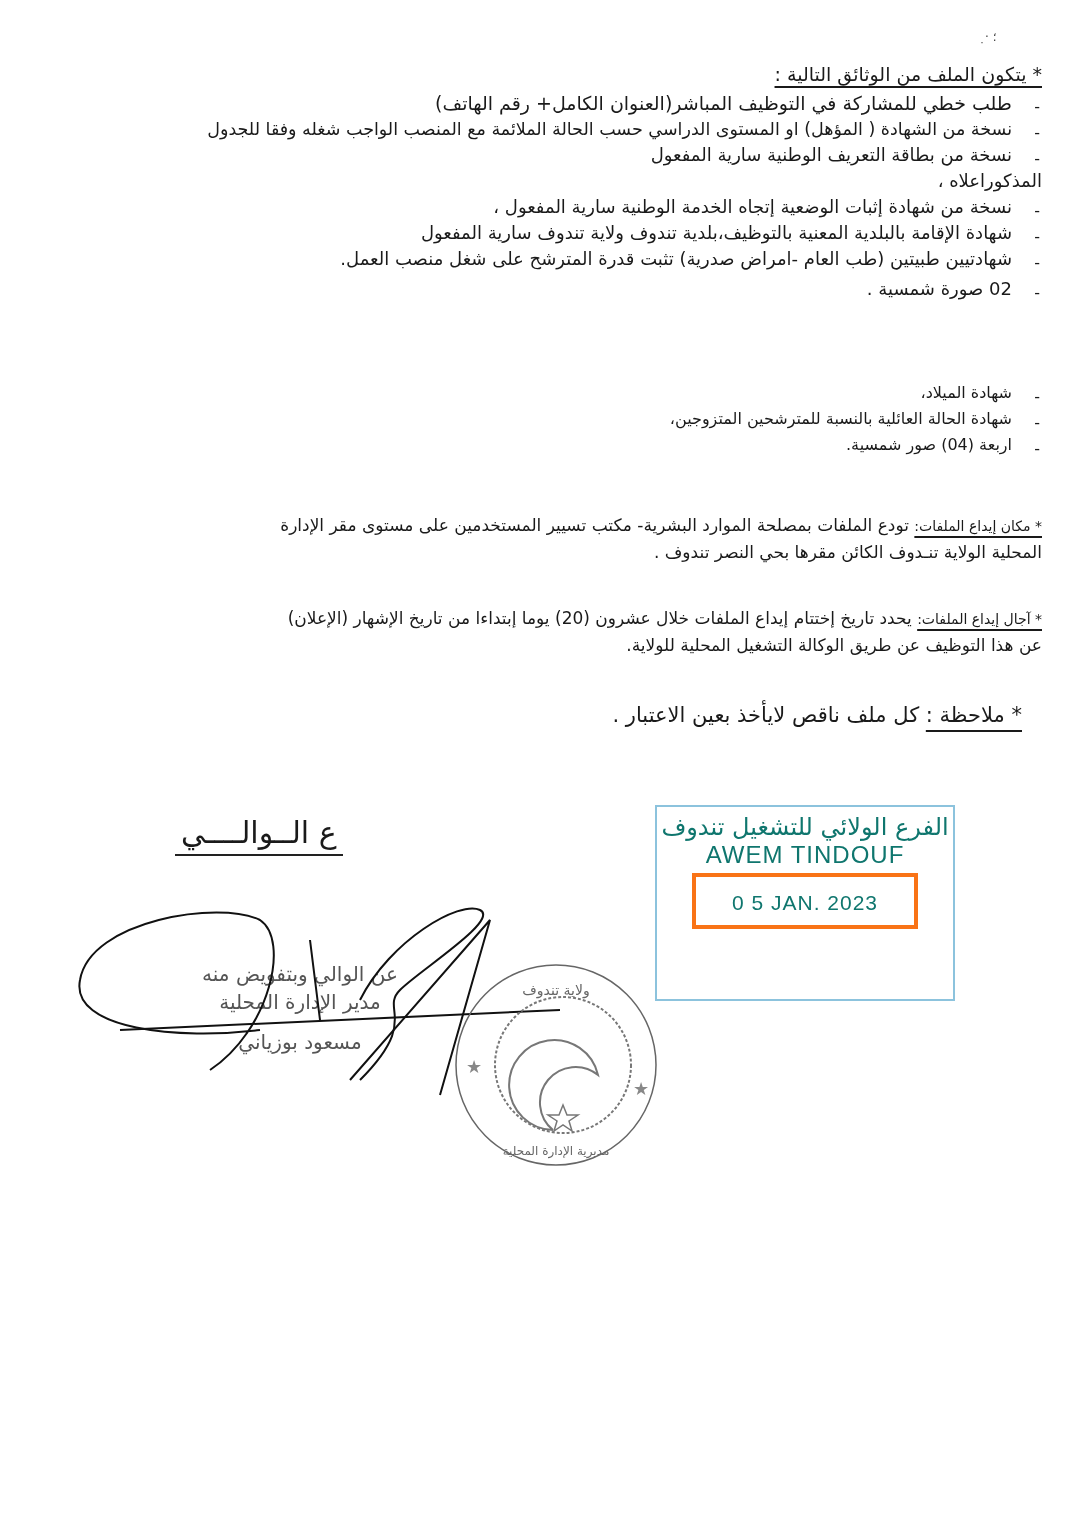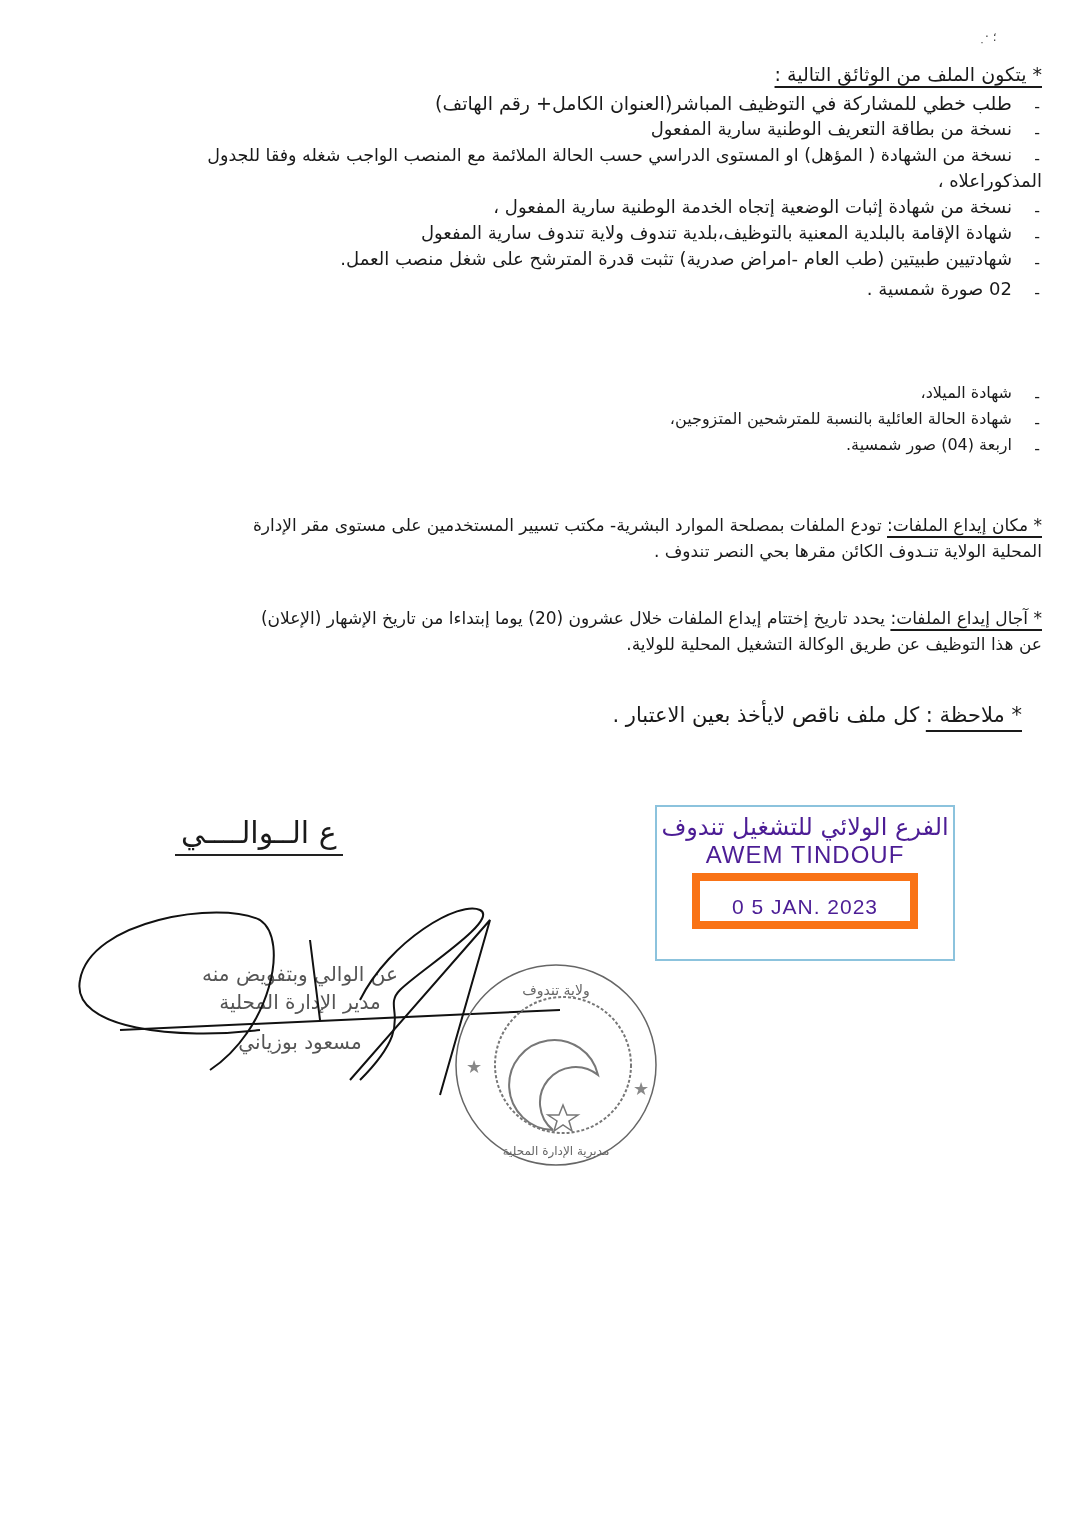--- a/index.html
+++ b/index.html
@@ -13,53 +13,53 @@
     .heading {
       font-size: 19px; font-weight: normal; text-decoration: underline; text-underline-offset: 5px;
       text-decoration-thickness: 2px; line-height: 28px; white-space: nowrap;
     }
     ul.items { list-style: none; margin: 0; padding: 0; }
     ul.items li { font-size: 18px; line-height: 26px; position: relative; padding-right: 30px; white-space: nowrap; }
     ul.items li::before { content: "-"; position: absolute; right: 2px; top: 4px; font-size: 16px; }
     ul.items li.cont { padding-right: 0; }
     ul.items li.cont::before { content: ""; }
     .para { font-size: 17px; line-height: 26px; }
-    .para .label { text-decoration: underline; text-underline-offset: 5px; text-decoration-thickness: 2px; font-size: 17px; }
+    .para .label { text-decoration: underline; text-underline-offset: 5px; text-decoration-thickness: 2px; font-size: 14px; }
     .note { font-size: 21px; line-height: 30px; }
     .note .label { text-decoration: underline; text-underline-offset: 8px; text-decoration-thickness: 2px; }
     .wali { position: absolute; left: 175px; top: 815px; font-size: 30px; border-bottom: 2px solid #222; padding: 0 6px 4px; }
     .stamp {
-      position: absolute; left: 655px; top: 805px; width: 300px; height: 156px;
-      border: 2px solid #8cc3dd; color: #4c1d95; box-sizing: border-box; text-align: center;
+      position: absolute; left: 655px; top: 805px; width: 300px; height: 196px;
+      border: 2px solid #8cc3dd; color: #0f766e; box-sizing: border-box; text-align: center;
     }
     .stamp .ar1 { font-size: 24px; margin-top: 6px; direction: rtl; }
     .stamp .en { font-size: 24px; letter-spacing: 1px; font-family: "Liberation Sans", sans-serif; margin-top: 0; }
     .stamp .datebox {
-      margin: 4px auto 0; width: 226px; height: 56px; border: 8px solid #f97316; box-sizing: border-box;
+      margin: 4px auto 0; width: 226px; height: 56px; border: 4px solid #f97316; box-sizing: border-box;
       font-size: 21px; line-height: 52px; font-family: "Liberation Sans", sans-serif; letter-spacing: 1px;
     }
     .stamp .ar2 { font-size: 22px; direction: rtl; margin-top: 10px; }
     .sigtext { position: absolute; left: 160px; top: 960px; width: 280px; text-align: center; color: #555; font-size: 20px; line-height: 28px; direction: rtl; }
     .seal { position: absolute; left: 448px; top: 955px; width: 215px; height: 215px; }
     .sigsvg { position: absolute; left: 60px; top: 880px; width: 500px; height: 220px; }
     .specks { position: absolute; left: 985px; top: 30px; font-size: 12px; color: #444; }
   </style>
 </head>
 <body>
 
 <div class="page">
 
   <div class="specks">·̣ ؛</div>
 
   <div class="block rtl" style="top:60px;">
     <div class="heading">* يتكون الملف من الوثائق التالية :</div>
     <ul class="items" style="margin-top:2px;">
       <li style="font-size:19px;">طلب خطي للمشاركة في التوظيف المباشر(العنوان الكامل+ رقم الهاتف)</li>
+      <li style="font-size:17.5px;">نسخة من الشهادة ( المؤهل) او المستوى الدراسي حسب الحالة الملائمة مع المنصب الواجب شغله وفقا للجدول</li>
       <li>نسخة من بطاقة التعريف الوطنية سارية المفعول</li>
-      <li style="font-size:17.5px;">نسخة من الشهادة ( المؤهل) او المستوى الدراسي حسب الحالة الملائمة مع المنصب الواجب شغله وفقا للجدول</li>
       <li class="cont">المذكوراعلاه ،</li>
       <li>نسخة من شهادة إثبات الوضعية إتجاه الخدمة الوطنية سارية المفعول ،</li>
       <li>شهادة الإقامة بالبلدية المعنية بالتوظيف،بلدية تندوف ولاية تندوف سارية المفعول</li>
       <li>شهادتيين طبيتين (طب العام -امراض صدرية) تثبت قدرة المترشح على شغل منصب العمل.</li>
       <li style="margin-top:4px;">02 صورة شمسية .</li>
     </ul>
   </div>
 
   <div class="block rtl" style="top:350px;">
     <ul class="items" style="margin-top:30px;">

